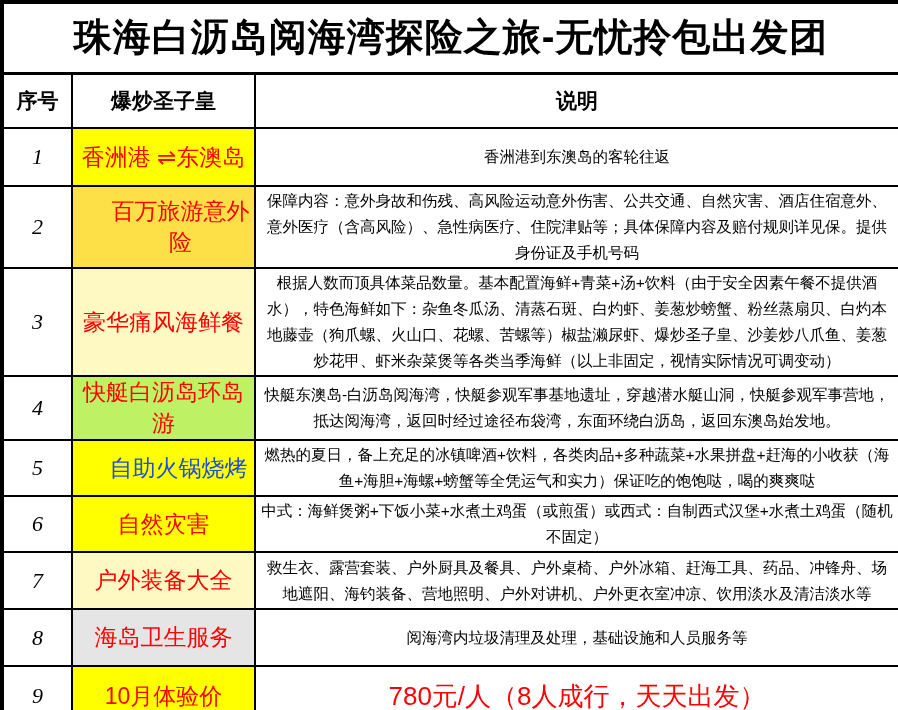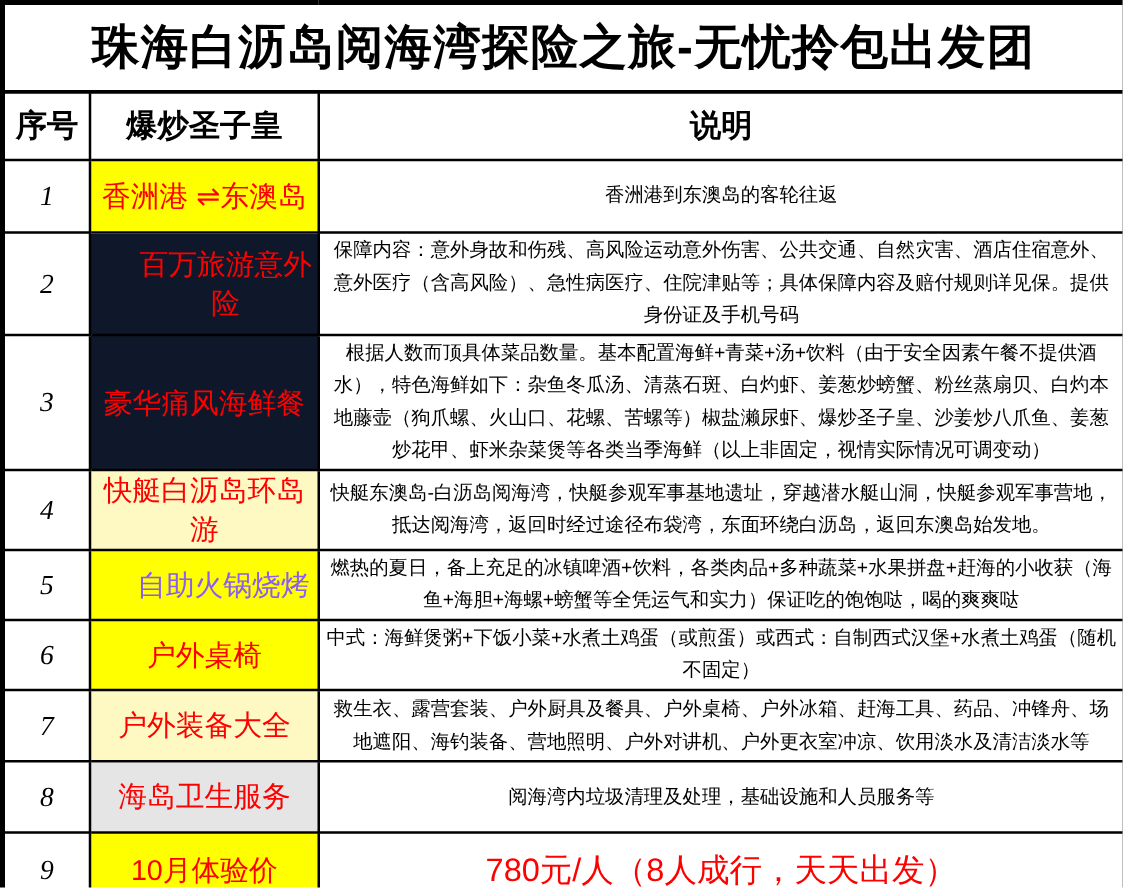--- a/index.html
+++ b/index.html
@@ -34,21 +34,21 @@
     text-align: center;
     vertical-align: middle;
     font-size: 38px;
     font-weight: bold;
     color: #000000;
     border-bottom-width: 3px !important;
     letter-spacing: 1px;
   }
   tr.header-row th {
     height: 55px;
-    font-size: 25px;
+    font-size: 21px;
     font-weight: bold;
     vertical-align: middle;
     color: #000000;
     background: #ffffff;
   }
   td.idx-cell {
     text-align: center;
     vertical-align: middle;
     font-size: 22px;
     font-style: italic;
@@ -104,41 +104,41 @@
         <th>说明</th>
       </tr>
 
       <tr class="r1">
         <td class="idx-cell">1</td>
         <td class="service-cell hl" style="background: rgb(255, 255, 0); color: rgb(255, 0, 0);">香洲港 ⇌东澳岛</td>
         <td class="desc-cell">香洲港到东澳岛的客轮往返</td>
       </tr>
       <tr class="r2">
         <td class="idx-cell">2</td>
-        <td class="service-cell hl" style="background: #0f172a; color: rgb(255, 0, 0); padding-left: 36px;">百万旅游意外险</td>
+        <td class="service-cell hl" style="background: #fde047; color: rgb(255, 0, 0); padding-left: 36px;">百万旅游意外险</td>
         <td class="desc-cell">保障内容：意外身故和伤残、高风险运动意外伤害、公共交通、自然灾害、酒店住宿意外、意外医疗（含高风险）、急性病医疗、住院津贴等；具体保障内容及赔付规则详见保。提供身份证及手机号码</td>
       </tr>
       <tr class="r3">
         <td class="idx-cell">3</td>
-        <td class="service-cell hl" style="background: #0f172a; color: rgb(255, 0, 0);">豪华痛风海鲜餐</td>
+        <td class="service-cell hl" style="background: #fef9c3; color: rgb(255, 0, 0);">豪华痛风海鲜餐</td>
         <td class="desc-cell">根据人数而顶具体菜品数量。基本配置海鲜+青菜+汤+饮料（由于安全因素午餐不提供酒水），特色海鲜如下：杂鱼冬瓜汤、清蒸石斑、白灼虾、姜葱炒螃蟹、粉丝蒸扇贝、白灼本地藤壶（狗爪螺、火山口、花螺、苦螺等）椒盐濑尿虾、爆炒圣子皇、沙姜炒八爪鱼、姜葱炒花甲、虾米杂菜煲等各类当季海鲜（以上非固定，视情实际情况可调变动）</td>
       </tr>
       <tr class="r4">
         <td class="idx-cell">4</td>
-        <td class="service-cell hl" style="background: #fef9c3; color: rgb(255, 0, 0);">快艇白沥岛环岛游</td>
+        <td class="service-cell hl" style="background: #bef264; color: rgb(255, 0, 0);">快艇白沥岛环岛游</td>
         <td class="desc-cell">快艇东澳岛-白沥岛阅海湾，快艇参观军事基地遗址，穿越潜水艇山洞，快艇参观军事营地，抵达阅海湾，返回时经过途径布袋湾，东面环绕白沥岛，返回东澳岛始发地。</td>
       </tr>
       <tr class="r5">
         <td class="idx-cell">5</td>
-        <td class="service-cell hl" style="background: rgb(255, 255, 0); color: #8b5cf6; padding-left: 32px;">自助火锅烧烤</td>
+        <td class="service-cell hl" style="background: rgb(255, 255, 0); color: #1d4ed8; padding-left: 32px;">自助火锅烧烤</td>
         <td class="desc-cell">燃热的夏日，备上充足的冰镇啤酒+饮料，各类肉品+多种蔬菜+水果拼盘+赶海的小收获（海鱼+海胆+海螺+螃蟹等全凭运气和实力）保证吃的饱饱哒，喝的爽爽哒</td>
       </tr>
       <tr class="r6">
         <td class="idx-cell">6</td>
-        <td class="service-cell hl" style="background: rgb(255, 255, 0); color: rgb(255, 0, 0);">户外桌椅</td>
+        <td class="service-cell hl" style="background: rgb(255, 255, 0); color: rgb(255, 0, 0);">自然灾害</td>
         <td class="desc-cell">中式：海鲜煲粥+下饭小菜+水煮土鸡蛋（或煎蛋）或西式：自制西式汉堡+水煮土鸡蛋（随机不固定）</td>
       </tr>
       <tr class="r7">
         <td class="idx-cell">7</td>
         <td class="service-cell hl" style="background: #fef9c3; color: rgb(255, 0, 0);">户外装备大全</td>
         <td class="desc-cell">救生衣、露营套装、户外厨具及餐具、户外桌椅、户外冰箱、赶海工具、药品、冲锋舟、场地遮阳、海钓装备、营地照明、户外对讲机、户外更衣室冲凉、饮用淡水及清洁淡水等</td>
       </tr>
       <tr class="r8">
         <td class="idx-cell">8</td>
         <td class="service-cell hl" style="background: #e5e5e5; color: rgb(255, 0, 0);">海岛卫生服务</td>

